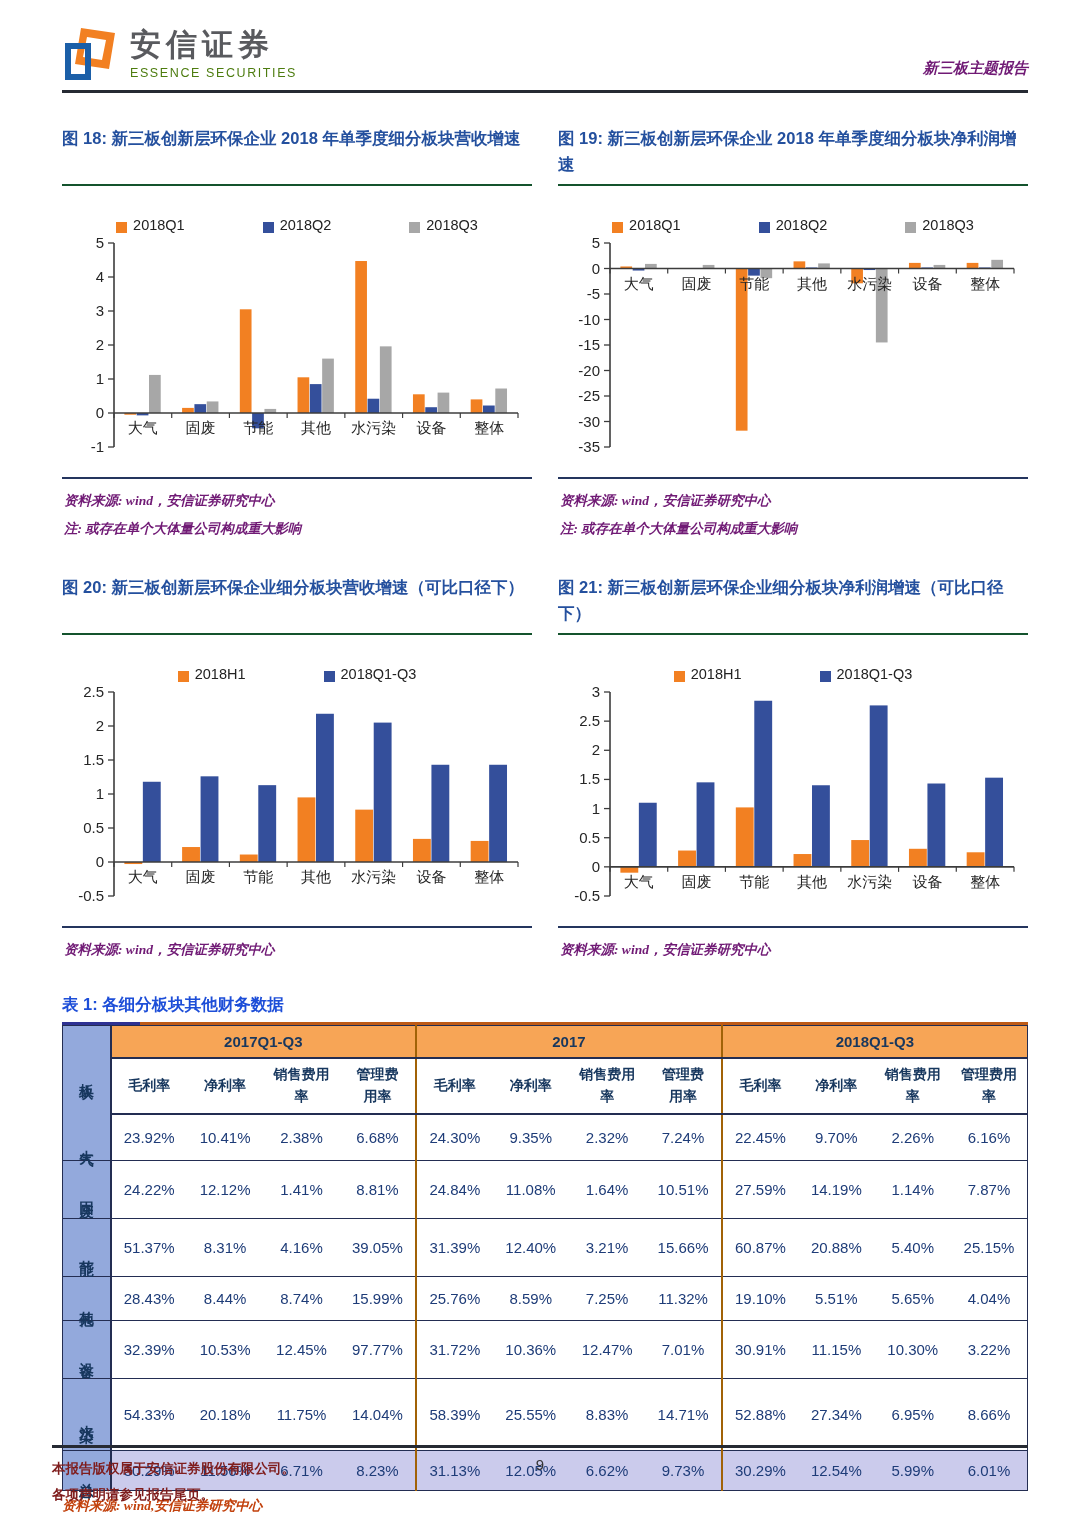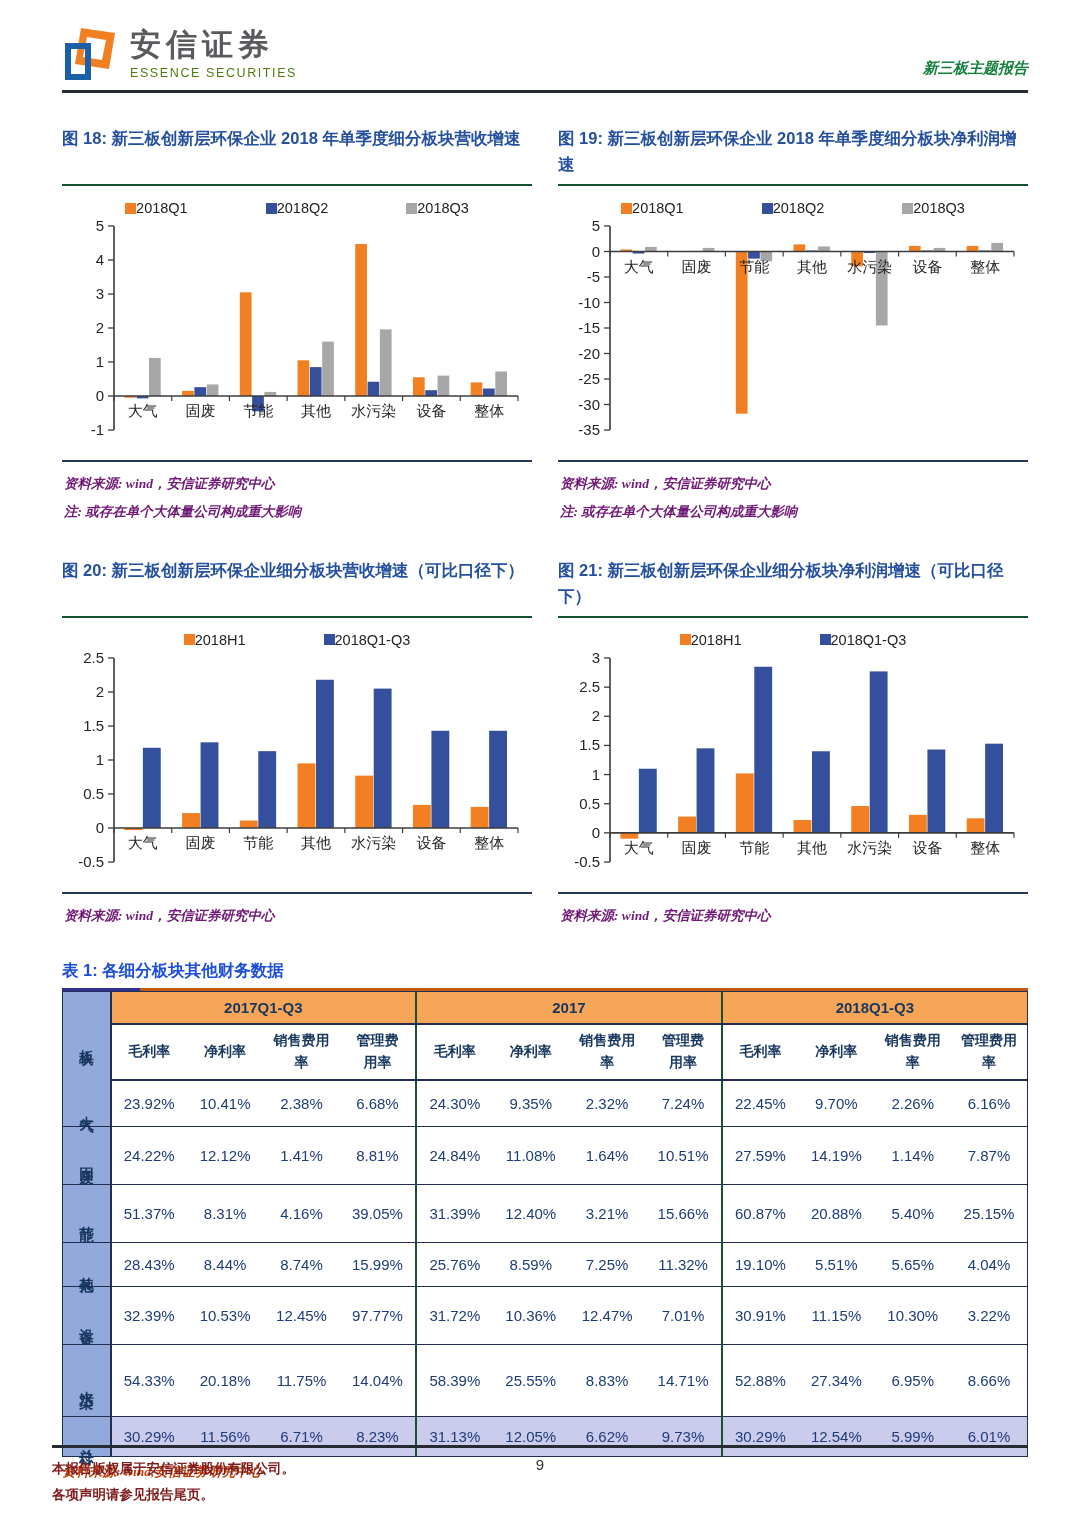--- a/index.html
+++ b/index.html
@@ -6,29 +6,29 @@
   body{font-family:"Liberation Sans", sans-serif;}
   .page{position:relative;width:1080px;height:1527px;margin:0 auto;background:#fff;
         box-sizing:border-box;padding:26px 52px 0 62px;overflow:hidden;}
 
   
   .hdr{display:flex;justify-content:space-between;align-items:flex-end;}
   .brand{display:flex;align-items:center;gap:12px;}
   .brand-text .cn{font-size:31px;font-weight:700;color:#595a5e;letter-spacing:5px;line-height:1.1;}
   .brand-text .en{font-size:12.5px;color:#4d7c0f;letter-spacing:1.6px;margin-top:3px;}
   .report-type{font-family:"Liberation Serif", serif;font-style:italic;font-weight:700;
-               color:#15803d;font-size:15px;padding-bottom:4px;}
+               color:#701a75;font-size:15px;padding-bottom:4px;}
   .hdr-rule{height:3px;background:#262a33;margin-top:8px;}
 
   
   .figs{display:grid;grid-template-columns:1fr 1fr;column-gap:26px;row-gap:30px;margin-top:32px;}
   .fig-title{font-size:16.5px;font-weight:700;color:#24509e;line-height:1.6;
              border-bottom:2px solid #14532d;padding-bottom:6px;min-height:53px;}
   .legend{display:flex;justify-content:center;gap:78px;margin:14px 0 0 0;}
-  .legend-item{display:flex;align-items:center;gap:0;font-size:14.5px;color:#222;}
+  .legend-item{display:flex;align-items:flex-end;gap:6px;font-size:14.5px;color:#222;margin-top:17px;}
   .swatch{width:11px;height:11px;display:inline-block;}
   svg.chart{display:block;margin:2px 0 0 2px;font-family:"Liberation Sans", sans-serif;}
   .src-box{border-top:2px solid #24355e;margin-top:10px;padding:8px 2px 0 2px;
            font-family:"Liberation Serif", serif;font-style:italic;font-weight:700;
            color:#701a75;font-size:13.5px;line-height:2.1;}
 
   
   .tbl-section{margin-top:30px;}
   .tbl-title{font-size:16.5px;font-weight:700;color:#1d4ed8;padding-bottom:6px;}
   .table-rule{display:flex;height:3px;}
@@ -42,21 +42,21 @@
                    border-bottom:2px solid #232d52;height:27px;}
   tr.subs th{font-family:"Liberation Serif", serif;font-weight:700;color:#17375e;
              font-size:14px;line-height:1.55;border-bottom:2px solid #232d52;height:46px;
              padding:4px 10px;}
   tbody td{color:#1e3c78;font-size:15px;border-bottom:1.6px solid #232d52;}
   tbody th.rowlabel{background:#93a9dc;border-bottom:1.6px solid #232d52;
                     border-right:2px solid #232d52;}
   .vlabel{writing-mode:vertical-rl;text-orientation:upright;display:inline-block;
           font-family:"Liberation Serif", serif;font-weight:700;color:#17375e;
           font-size:14.5px;letter-spacing:2px;line-height:1;}
-  .group-start{border-left:2px solid #14532d;}
+  .group-start{border-left:2px solid #a16207;}
   tbody tr{height:44px;}
   tbody tr:nth-child(2),tbody tr:nth-child(3),tbody tr:nth-child(5){height:58px;}
   tbody tr:nth-child(6){height:72px;}
   tbody tr:nth-child(1){height:46px;}
   tbody tr.total{height:40px;}
   tbody tr.total td{background:#cbcbec;}
   .tbl-src{font-family:"Liberation Serif", serif;font-style:italic;font-weight:700;
            color:#c2410c;font-size:13.5px;margin-top:6px;}
 
   

